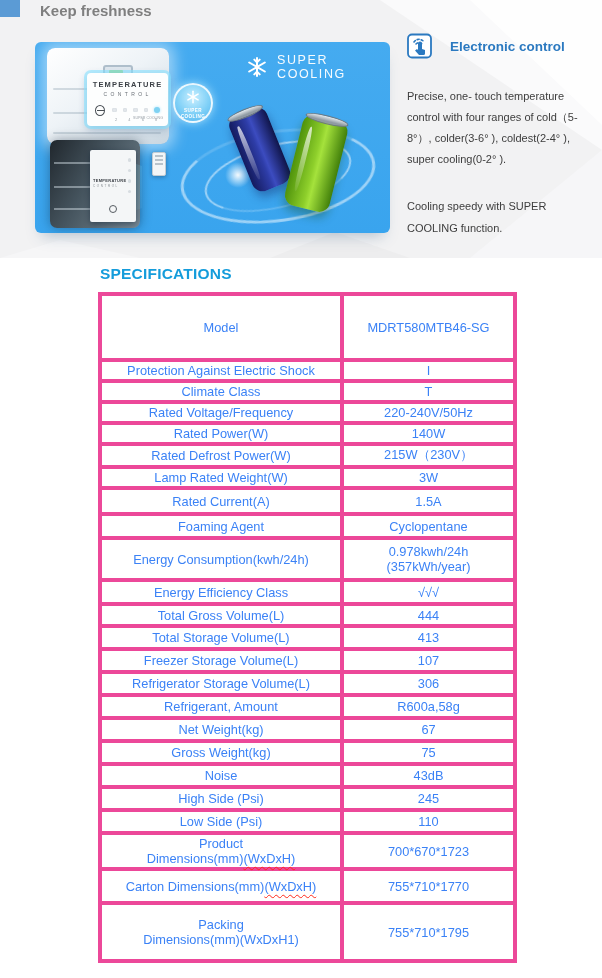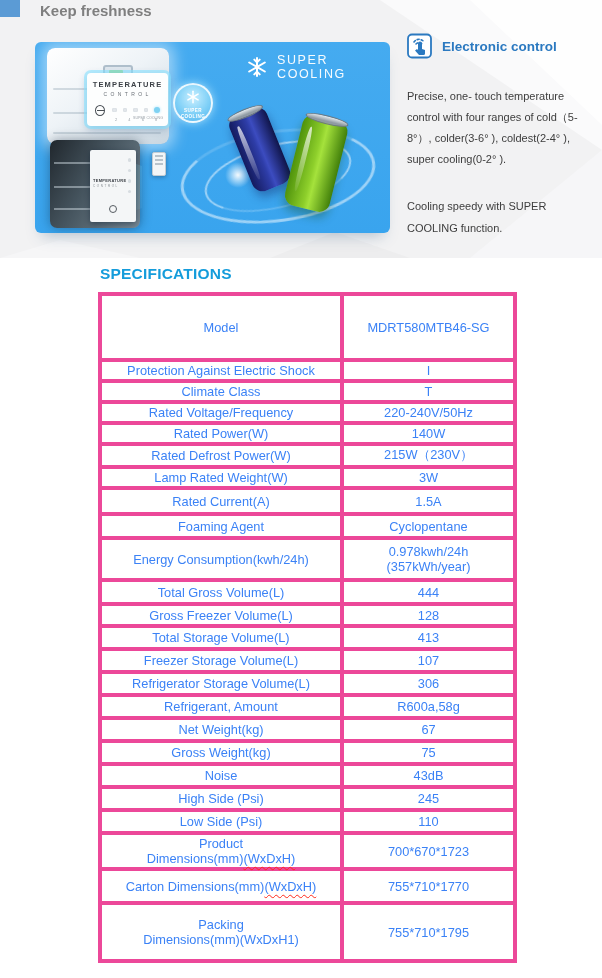--- a/index.html
+++ b/index.html
@@ -58,21 +58,21 @@
 
   .can { position:absolute; border-radius:9px 9px 11px 11px; }
   .can .lid { position:absolute; left:1px; right:1px; top:-4px; height:9px; border-radius:50%; background:linear-gradient(180deg,#e8edf0,#8f9aa3 70%); border:1px solid #6d7880; }
   .can .shine { position:absolute; left:15%; top:12%; width:12%; height:72%; background:linear-gradient(180deg,rgba(255,255,255,.75),rgba(255,255,255,.08)); border-radius:40%; }
   .can.navy { left:205px; top:68px; width:40px; height:80px; transform:rotate(-22deg); background:linear-gradient(90deg,#141b5e 0%,#2e3da8 45%,#3c4cc0 55%,#10154a 100%); box-shadow:0 6px 10px rgba(10,20,80,.35); }
   .can.green { left:258px; top:76px; width:46px; height:92px; transform:rotate(14deg); background:linear-gradient(90deg,#4f920c 0%,#8ecf2b 45%,#a5e23c 55%,#417f0a 100%); box-shadow:0 6px 10px rgba(20,70,10,.35); }
 
   
   .feature { position:absolute; left:407px; top:33px; width:190px; }
   .feature-head { display:flex; align-items:center; }
-  .feature-title { margin-left:9px; font-size:13.5px; font-weight:bold; color:#2B79C0; }
+  .feature-title { margin-left:17px; font-size:13.5px; font-weight:bold; color:#2B79C0; }
   .feature-p { margin-top:0; font-size:11px; line-height:1.92; color:#3d3d3d; }
   .p1 { margin-top:27px; }
   .p2 { margin-top:26px; }
 
   
   .spec-heading { position:absolute; left:100px; top:265px; font-size:15.5px; font-weight:bold; color:#149CDB; letter-spacing:.2px;text-align:center; }
   table.spec { position:absolute; left:98px; top:292px; width:415px; border-collapse:collapse; table-layout:fixed; }
   table.spec td { border:4px solid #ec4899; font-size:12.8px; color:#3b82f6; text-align:center; vertical-align:middle; white-space:pre-line; padding:1px 2px; }
   table.spec col.c1 { width:242px; }
   table.spec col.c2 { width:173px; }
@@ -260,26 +260,26 @@
         <tr>
           <td>Foaming Agent</td>
           <td>Cyclopentane</td>
         </tr>
         <tr>
           <td>Energy Consumption(kwh/24h)</td>
           <td>0.978kwh/24h
 (357kWh/year)</td>
         </tr>
         <tr>
+          <td>Energy Efficiency Class</td>
+          <td>√√√</td>
+        </tr>
+        <tr>
           <td>Total Gross Volume(L)</td>
           <td>444</td>
-        </tr>
-        <tr>
-          <td>Gross Freezer Volume(L)</td>
-          <td>128</td>
         </tr>
         <tr>
           <td>Total Storage Volume(L)</td>
           <td>413</td>
         </tr>
         <tr>
           <td>Freezer Storage Volume(L)</td>
           <td>107</td>
         </tr>
         <tr>

